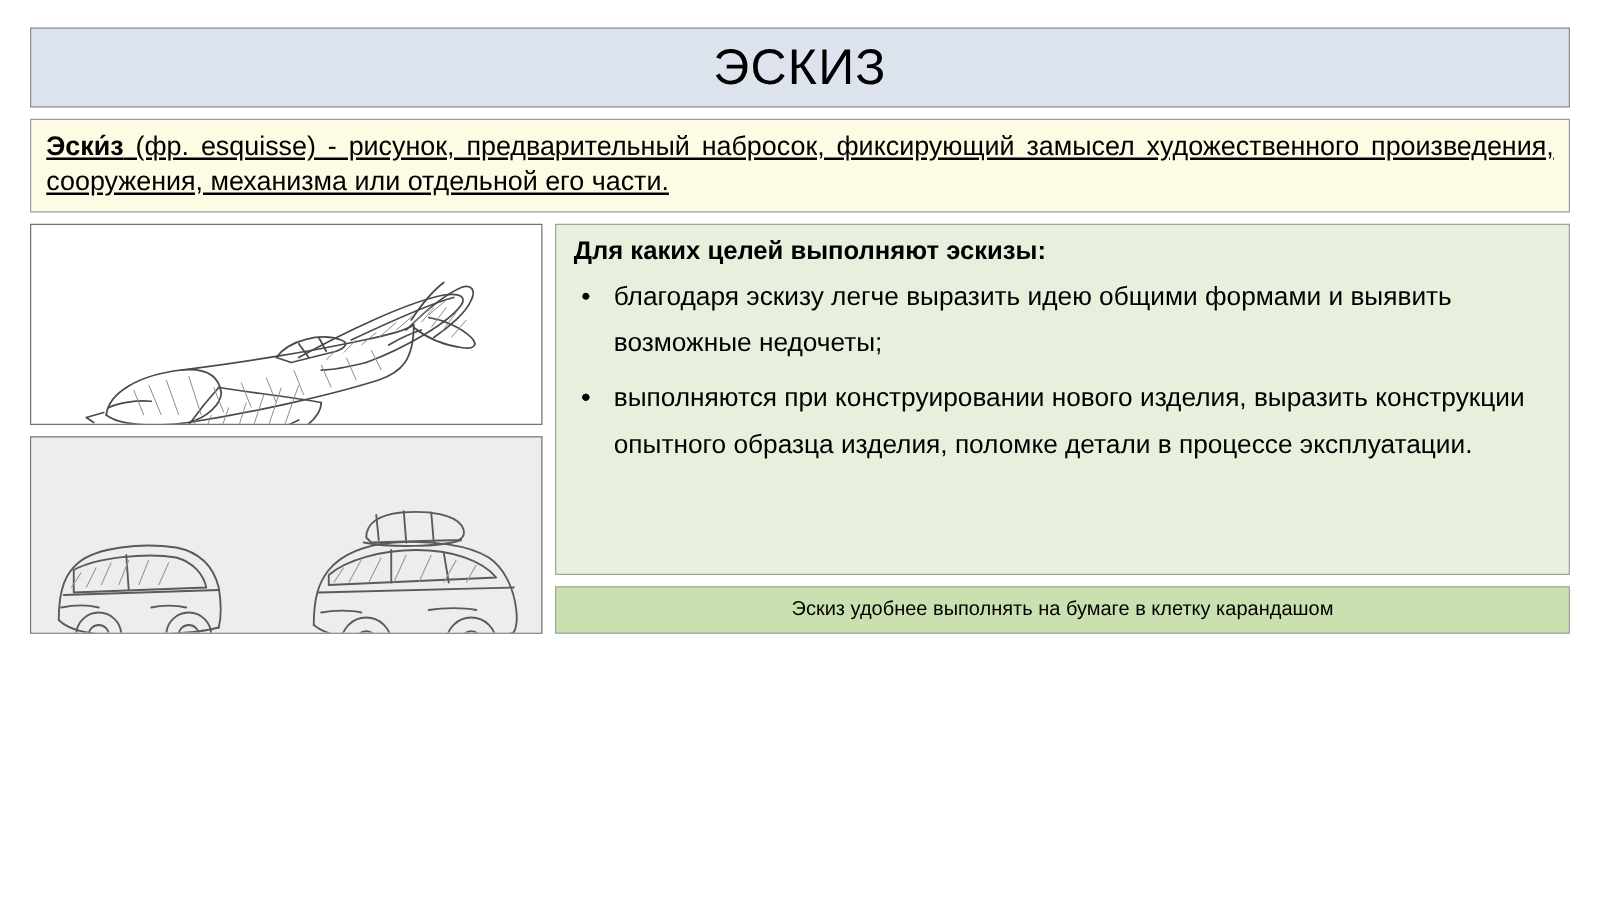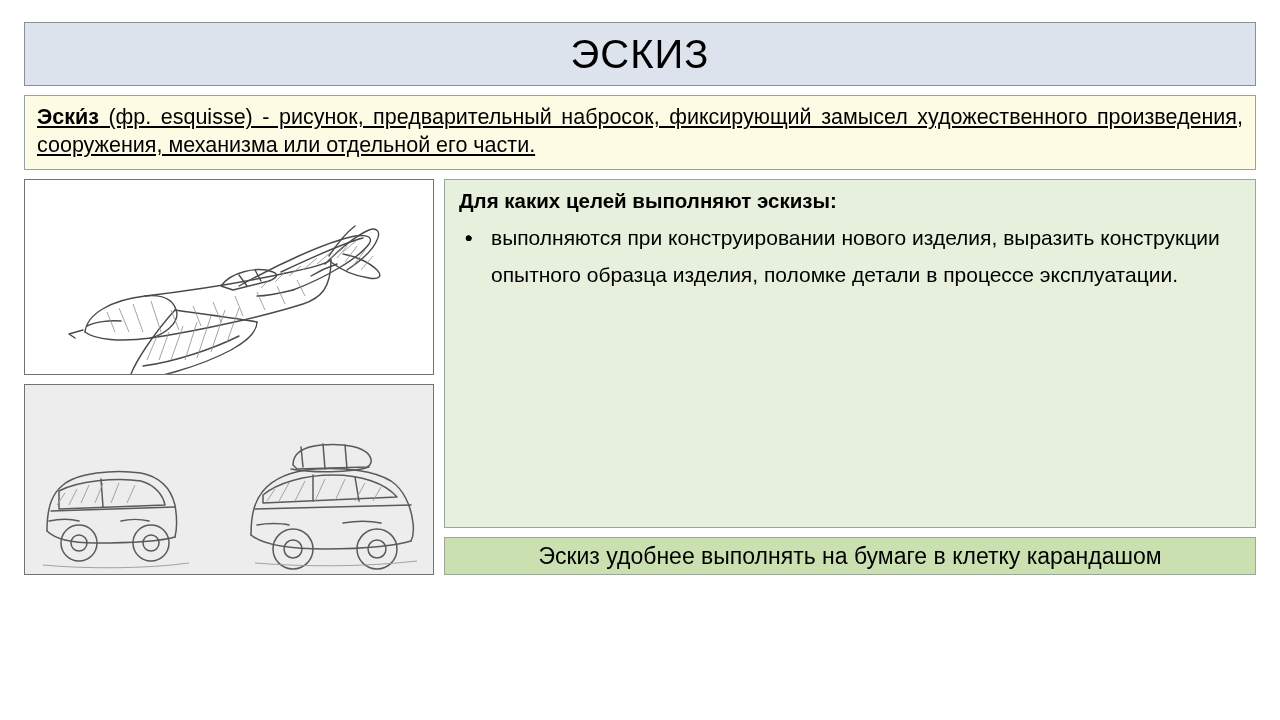--- a/index.html
+++ b/index.html
@@ -56,21 +56,21 @@
     text-decoration: underline;
   }
   .definition p + p { margin-top: 2px; }
   .definition b { font-weight: bold; }
 
   
   .content {
     margin-top: 9px;
     display: flex;
     gap: 10px;
-    height: 396px;
+    height: 328px;
   }
   .left-col {
     width: 410px;
     display: flex;
     flex-direction: column;
     gap: 9px;
   }
   .img-box {
     border: 1px solid #6f7378;
     background: #ffffff;
@@ -119,21 +119,21 @@
   }
   .footer-box {
     height: 36px;
     background: #cbe0b1;
     border: 1px solid #9aa79a;
     display: flex;
     align-items: center;
     justify-content: center;
   }
   .footer-text {
-    font-size: 23px;
+    font-size: 16px;
   }
 
   
   svg { display: block; }
 </style>
 </head>
 <body>
 
 <div class="slide">
 
@@ -238,20 +238,21 @@
       </div>
 
     </div>
 
     <div class="right-col">
       <div class="purpose-box">
         <p class="purpose-head">Для каких целей выполняют эскизы:</p>
         <ul class="purpose-list">
           <li>
             <span class="bullet">•</span>
+            <span>благодаря эскизу легче выразить идею общими формами и выявить возможные недочеты;</span>
           </li>
           <li>
             <span class="bullet">•</span>
           </li>
           <li>
             <span class="bullet">•</span>
             <span> выполняются при конструировании нового изделия, выразить конструкции опытного образца изделия, поломке детали в процессе эксплуатации.</span>
           </li>
         </ul>
       </div>

